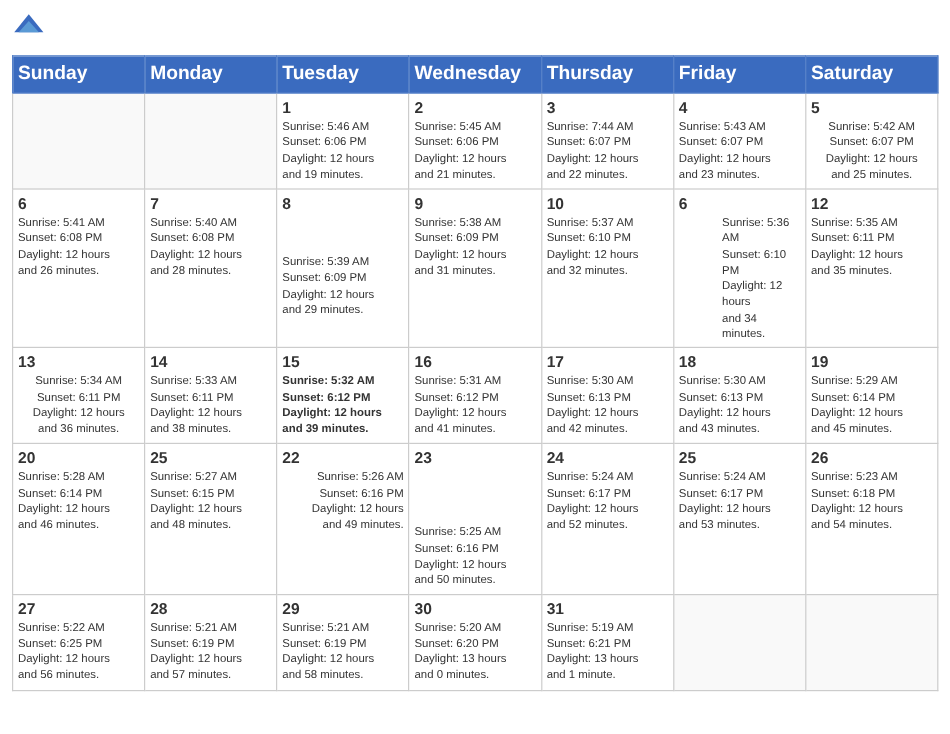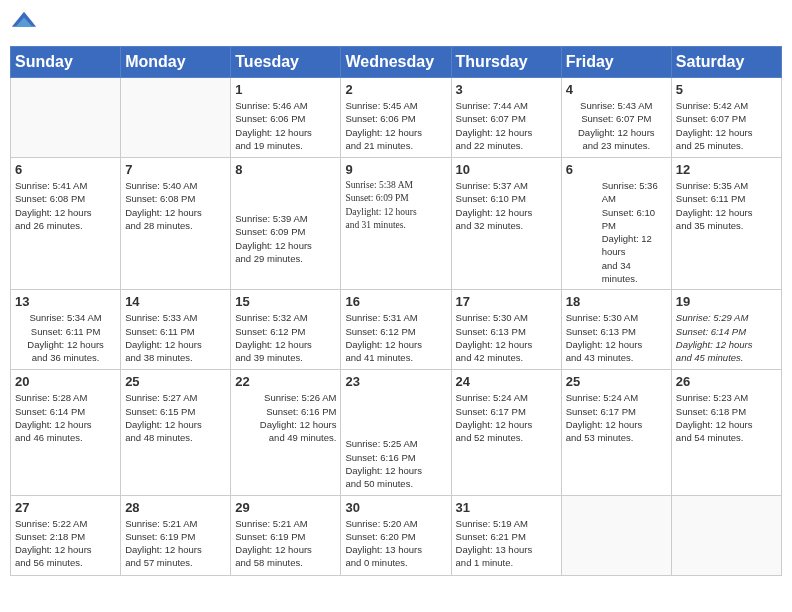--- a/index.html
+++ b/index.html
@@ -138,28 +138,28 @@
         </td>
         <td>
           <span class="day-number">3</span>
           <div class="day-info" style="white-space: pre-line;">Sunrise: 7:44 AM
 Sunset: 6:07 PM
 Daylight: 12 hours
 and 22 minutes.</div>
         </td>
         <td>
           <span class="day-number">4</span>
-          <div class="day-info" style="white-space: pre-line; text-align: center;">Sunrise: 5:43 AM
+          <div class="day-info" style="white-space: pre-line;">Sunrise: 5:43 AM
 Sunset: 6:07 PM
 Daylight: 12 hours
 and 23 minutes.</div>
         </td>
         <td>
           <span class="day-number">5</span>
-          <div class="day-info" style="white-space: pre-line;">Sunrise: 5:42 AM
+          <div class="day-info" style="white-space: pre-line; text-align: center;">Sunrise: 5:42 AM
 Sunset: 6:07 PM
 Daylight: 12 hours
 and 25 minutes.</div>
         </td>
       </tr>
       <tr>
         <td>
           <span class="day-number">6</span>
           <div class="day-info" style="white-space: pre-line;">Sunrise: 5:41 AM
 Sunset: 6:08 PM
@@ -175,21 +175,21 @@
         </td>
         <td>
           <span class="day-number">8</span>
           <div class="day-info" style="white-space: pre-line; margin-top: 35px;">Sunrise: 5:39 AM
 Sunset: 6:09 PM
 Daylight: 12 hours
 and 29 minutes.</div>
         </td>
         <td>
           <span class="day-number">9</span>
-          <div class="day-info" style="white-space: pre-line; font-family: Liberation Serif, serif;">Sunrise: 5:38 AM
+          <div class="day-info" style="white-space: pre-line;">Sunrise: 5:38 AM
 Sunset: 6:09 PM
 Daylight: 12 hours
 and 31 minutes.</div>
         </td>
         <td>
           <span class="day-number">10</span>
           <div class="day-info" style="white-space: pre-line;">Sunrise: 5:37 AM
 Sunset: 6:10 PM
 Daylight: 12 hours
 and 32 minutes.</div>
@@ -219,21 +219,21 @@
         </td>
         <td>
           <span class="day-number">14</span>
           <div class="day-info" style="white-space: pre-line;">Sunrise: 5:33 AM
 Sunset: 6:11 PM
 Daylight: 12 hours
 and 38 minutes.</div>
         </td>
         <td>
           <span class="day-number">15</span>
-          <div class="day-info" style="white-space: pre-line;">Sunrise: 5:32 AM
+          <div class="day-info" style="white-space: pre-line; font-weight: bold;">Sunrise: 5:32 AM
 Sunset: 6:12 PM
 Daylight: 12 hours
 and 39 minutes.</div>
         </td>
         <td>
           <span class="day-number">16</span>
           <div class="day-info" style="white-space: pre-line;">Sunrise: 5:31 AM
 Sunset: 6:12 PM
 Daylight: 12 hours
 and 41 minutes.</div>
@@ -247,21 +247,21 @@
         </td>
         <td>
           <span class="day-number">18</span>
           <div class="day-info" style="white-space: pre-line;">Sunrise: 5:30 AM
 Sunset: 6:13 PM
 Daylight: 12 hours
 and 43 minutes.</div>
         </td>
         <td>
           <span class="day-number">19</span>
-          <div class="day-info" style="white-space: pre-line; font-style: italic;">Sunrise: 5:29 AM
+          <div class="day-info" style="white-space: pre-line;">Sunrise: 5:29 AM
 Sunset: 6:14 PM
 Daylight: 12 hours
 and 45 minutes.</div>
         </td>
       </tr>
       <tr>
         <td>
           <span class="day-number">20</span>
           <div class="day-info" style="white-space: pre-line;">Sunrise: 5:28 AM
 Sunset: 6:14 PM
@@ -308,21 +308,21 @@
           <div class="day-info" style="white-space: pre-line;">Sunrise: 5:23 AM
 Sunset: 6:18 PM
 Daylight: 12 hours
 and 54 minutes.</div>
         </td>
       </tr>
       <tr>
         <td>
           <span class="day-number">27</span>
           <div class="day-info" style="white-space: pre-line;">Sunrise: 5:22 AM
-Sunset: 2:18 PM
+Sunset: 6:25 PM
 Daylight: 12 hours
 and 56 minutes.</div>
         </td>
         <td>
           <span class="day-number">28</span>
           <div class="day-info" style="white-space: pre-line;">Sunrise: 5:21 AM
 Sunset: 6:19 PM
 Daylight: 12 hours
 and 57 minutes.</div>
         </td>

